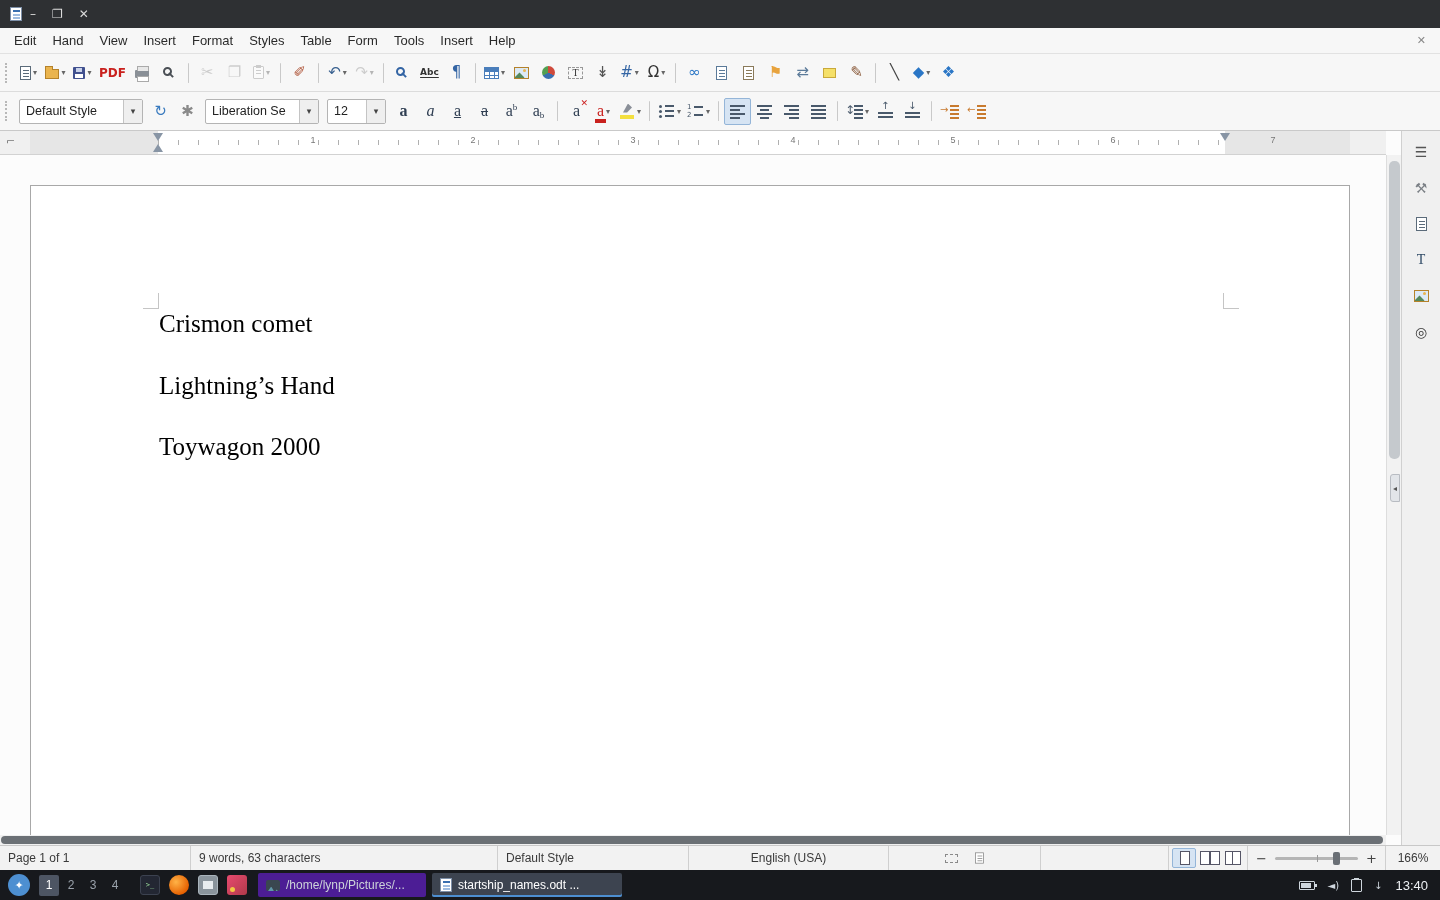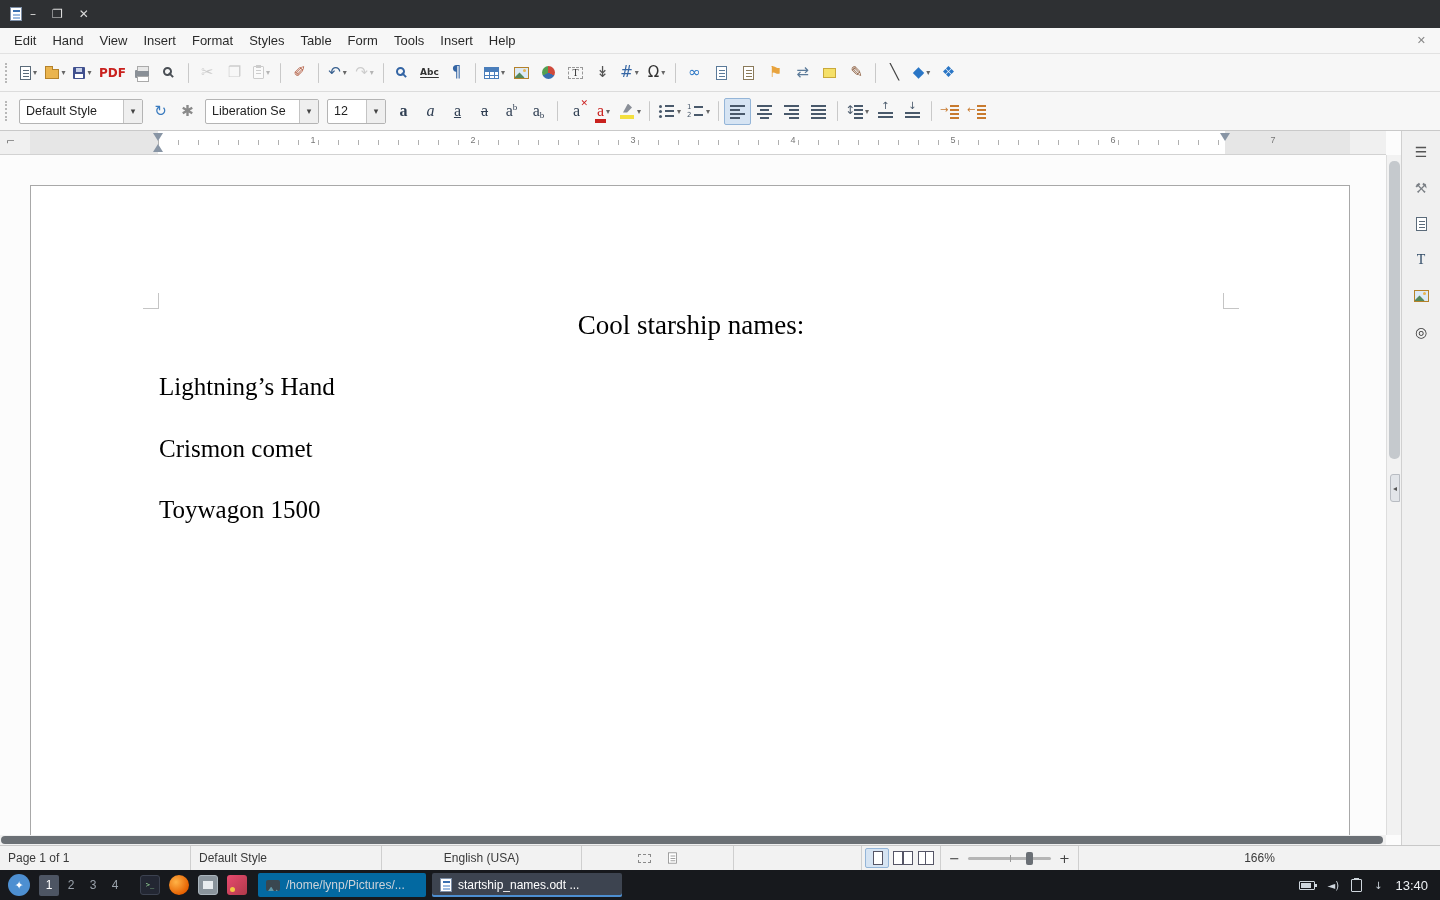--- a/index.html
+++ b/index.html
@@ -208,21 +208,21 @@
   .launchers{display:flex;gap:9px;margin:0 6px;align-items:center;}
   .launcher{display:flex;align-items:center;justify-content:center;}
   .lglyph{display:flex;align-items:center;justify-content:center;}
   .l-term{width:20px;height:20px;border-radius:3px;background:#232733;border:1px solid #3c4250;color:#9fe29f;
           font-size:7px;font-family:"DejaVu Sans Mono",monospace;}
   .l-ffx{width:20px;height:20px;border-radius:50%;background:radial-gradient(circle at 35% 35%,#ffb347,#e66000 72%);}
   .l-files{width:20px;height:20px;border-radius:3px;background:#8a949c;border:1px solid #aab4bc;}
   .l-files::after{content:"";width:10px;height:8px;background:#e8ecef;}
   .l-media{width:20px;height:20px;border-radius:3px;background:linear-gradient(135deg,#e84a6f,#b03a4a);position:relative;}
   .l-media::after{content:"";position:absolute;left:3px;bottom:3px;width:5px;height:5px;border-radius:50%;background:#f2c744;}
-  .winbtn{display:flex;align-items:center;gap:6px;width:168px;height:24px;padding:0 8px;background:#0369a1;
+  .winbtn{display:flex;align-items:center;gap:6px;width:168px;height:24px;padding:0 8px;background:#4c1d95;
           border-radius:2px;color:#ccd2d9;font-size:12px;}
   .winbtn.active{background:#3d4450;color:#fff;box-shadow:inset 0 -2px 0 #4d8fd1;width:190px;}
   .winbtn .lbl{white-space:nowrap;overflow:hidden;}
   .wicon{flex:none;display:inline-block;position:relative;}
   .ic-writerdoc{width:12px;height:14px;background:#fff;border:1px solid #7d8fa8;position:relative;display:inline-block;}
   .ic-writerdoc::before{content:"";position:absolute;left:2px;top:2px;width:7px;height:2px;background:#3a6fb0;
                         box-shadow:0 4px 0 #9fbce0,0 7px 0 #9fbce0;}
   .ic-pictures{width:14px;height:11px;background:#3a4750;border-radius:2px;overflow:hidden;display:inline-block;}
   .ic-pictures::after{content:"";position:absolute;left:1px;bottom:-2px;width:12px;height:6px;background:#5f97a8;
                       clip-path:polygon(0 100%,35% 0,65% 100%,80% 50%,100% 100%);}
@@ -642,26 +642,25 @@
         <span class="ruler-num">6</span>
         <span class="ruler-num">7</span>
       </div>
   </div>
 
   <div class="docarea">
     <div class="page">
       <div class="cmark tl"></div>
       <div class="cmark tr"></div>
       <div class="content">
-        <h1 class="doc-title">Cool starship names:</h1>
         <div>
 
-        <p class="doc-p">Lightning’s Hand</p>
-            <p class="doc-p">Crismon comet</p>
-            <p class="doc-p">Toywagon 1500</p>
+        <p class="doc-p">Crismon comet</p>
+            <p class="doc-p">Lightning’s Hand</p>
+            <p class="doc-p">Toywagon 2000</p>
           </div>
       </div>
     </div>
     <div class="vscroll">
       <div class="vthumb"></div>
     </div>
     <div class="hscroll">
       <div class="hthumb"></div>
     </div>
   </div>
@@ -691,20 +690,23 @@
       </div>
 
       <div class="sbtn">
         <span class="g" style="color: rgb(58, 58, 58);">◎</span>
       </div>
     </div>
 
   <div class="statusbar">
     <div class="sbseg w1">
       <span>Page 1 of 1</span>
+    </div>
+    <div class="sbseg w2">
+      <span>9 words, 63 characters</span>
     </div>
     <div class="sbseg w3">
       <span>Default Style</span>
     </div>
     <div class="sbseg w4">
       <span>English (USA)</span>
     </div>
     <div class="sbseg w5">
       <span class="st-dash"></span>
       <span class="g g-page st-page"></span>

